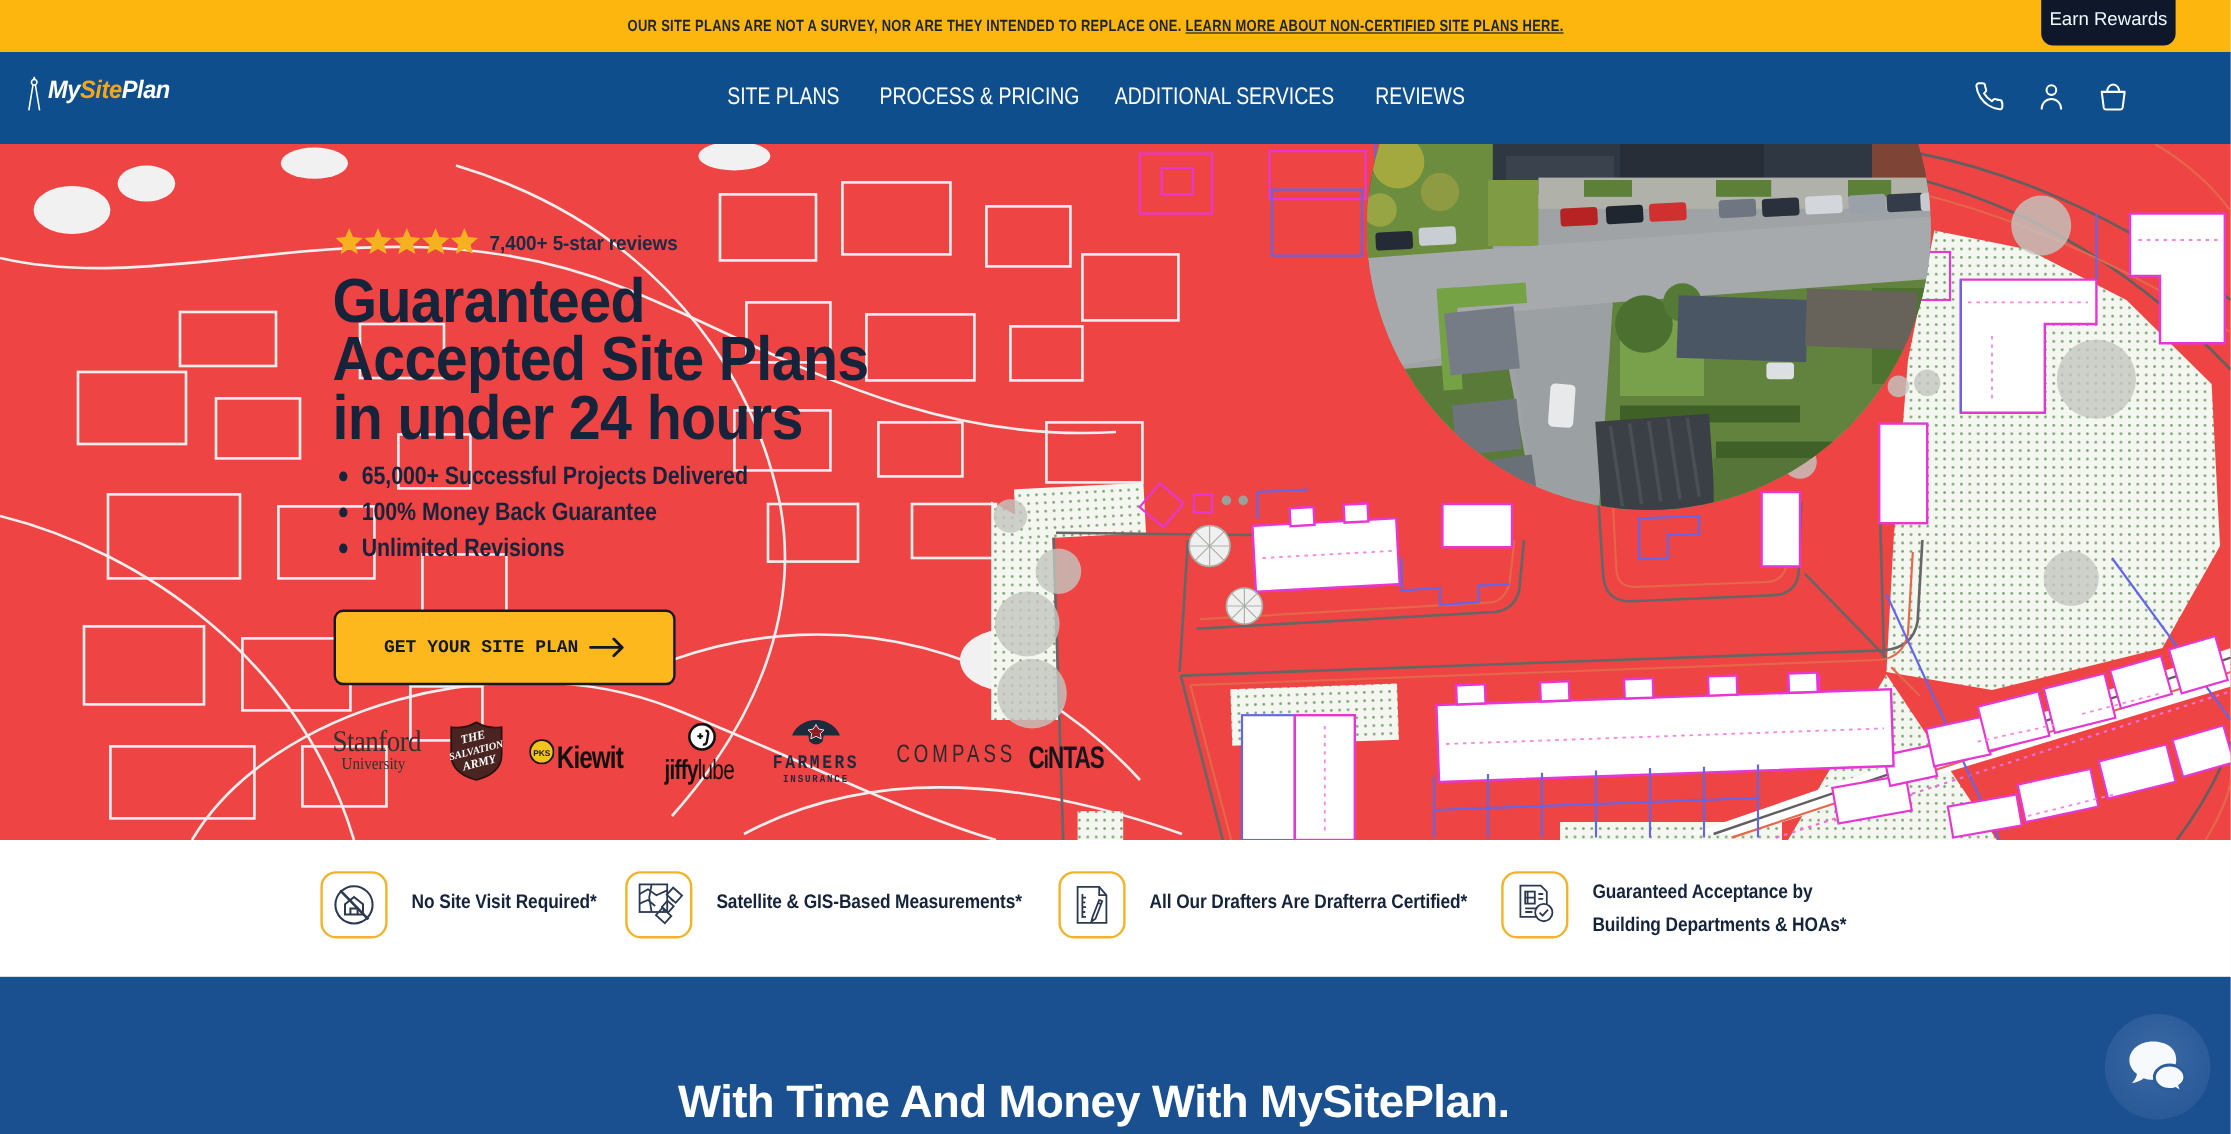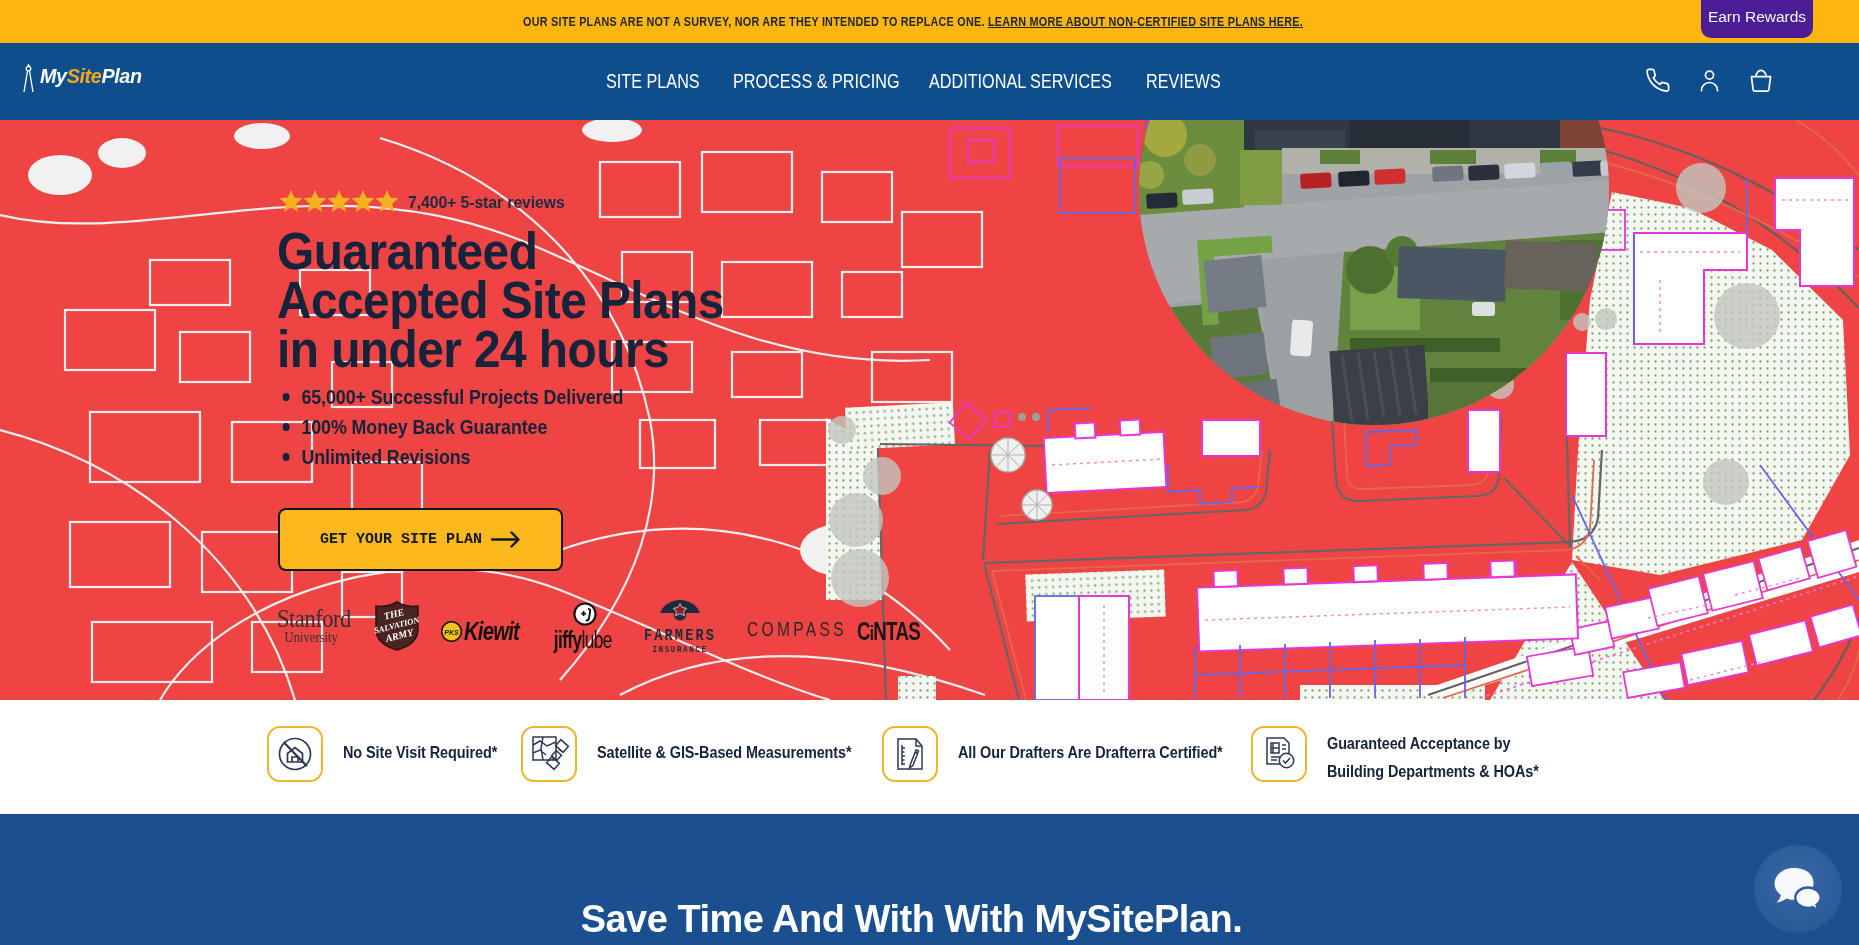--- a/index.html
+++ b/index.html
@@ -3,21 +3,21 @@
 <meta charset="utf-8">
 <style>
   * { margin:0; padding:0; box-sizing:border-box; }
   html,body { width:1859px; height:945px; overflow:hidden; font-family:"Liberation Sans", sans-serif; background:#fff; }
   #page { position:relative; width:1859px; height:945px; }
 
   
   #banner { position:absolute; left:0; top:0; width:1859px; height:43px; background:#fcb60d; z-index:30;padding-left:39px; }
   #banner .txt { position:absolute; left:523px; top:14px; font-size:13.5px; font-weight:700; color:#1e2430; letter-spacing:.3px; white-space:nowrap; transform:scaleX(0.8); transform-origin:0 0; }
   #banner .txt a { color:#1e2430; text-decoration:underline; }
-  #earn { position:absolute; top:0; right:46px; z-index:40; width:112px; height:38px; background:#4c1d95; border-radius:0 0 10px 10px; color:#eef9ff; font-size:15.5px; text-align:center; line-height:34px; }
+  #earn { position:absolute; top:0; right:46px; z-index:40; width:112px; height:38px; background:#0f172a; border-radius:0 0 10px 10px; color:#eef9ff; font-size:15.5px; text-align:center; line-height:34px; }
 
   
   #nav { position:absolute; left:0; top:43px; width:1859px; height:77px; background:#0f4e8d; z-index:20; }
   #logo { position:absolute; left:22px; top:21px; height:36px; display:flex; align-items:flex-start; }
   #logotext { font-size:21px; font-weight:700; font-style:italic; color:#fff; letter-spacing:-0.4px; margin-left:5px; transform:scaleX(0.94); transform-origin:0 50%; }
   #logotext .y { color:#f3a71b; }
   .navlink { position:absolute; top:27px; color:#fff; font-size:20px; letter-spacing:0px; transform:scaleX(0.81); transform-origin:0 0; white-space:nowrap; }
   #navicons { position:absolute; right:84px; top:24px; display:flex; gap:24px; }
 
   
@@ -340,21 +340,21 @@
 
       <svg style="position:absolute; left:374px; top:1px;" width="46" height="50" viewBox="0 0 46 50">
         <path d="M23 1 C16 5 8 6 2 5 L2 28 C2 40 12 46 23 49 C34 46 44 40 44 28 L44 5 C38 6 30 5 23 1 Z" fill="#4a2420" stroke="#2c1210" stroke-width="1.5"></path>
         <g fill="#fff" font-family="Liberation Serif" font-style="italic" font-weight="700" text-anchor="middle" transform="rotate(-14 23 25)">
           <text x="23" y="16" font-size="10">THE</text>
           <text x="23" y="27" font-size="8.5">SALVATION</text>
           <text x="23" y="38" font-size="10">ARMY</text>
         </g>
       </svg>
 
-      <div style="position:absolute; left:441px; top:16px; display:flex; align-items:center;font-style:italic;">
+      <div style="position:absolute; left:441px; top:16px; display:flex; align-items:flex-start;">
         <svg width="21" height="21" viewBox="0 0 21 21">
             <circle cx="10.5" cy="10.5" r="9.8" fill="#f2c21e" stroke="#1a1a1a" stroke-width="1.6"></circle>
             <text x="10.5" y="14" font-size="7" font-weight="700" text-anchor="middle" fill="#1a1a1a">PKS</text>
           </svg>
         <span style="font-size:26px; font-weight:800; color:#111; letter-spacing:-1px; margin-left:2px; transform:scaleX(0.78); transform-origin:0 50%;">Kiewit</span>
       </div>
 
       <div style="position:absolute; left:545px; top:2px; width:70px; text-align:center;">
         <svg width="24" height="24" viewBox="0 0 25 25" style="margin-left:10px;">
             <circle cx="12.5" cy="12.5" r="11" fill="#fff" stroke="#111" stroke-width="2.2"></circle>
@@ -469,21 +469,21 @@
         <path d="M25 27.5l2.5 2.6 4.5-5"></path>
       </svg>
     </div>
 
     <div class="flabel" style="left:1327px; top:29px; line-height:28px;">Guaranteed Acceptance by<br>Building Departments &amp; HOAs*</div>
   </div>
 
   <div id="bottom">
 
 
-    <div id="savetime">Save Time And With With MySitePlan.</div>
+    <div id="savetime">With Time And Money With MySitePlan.</div>
 
     <div id="chat">
       <svg width="52" height="46" viewBox="0 0 52 46">
         <path d="M22 2C11 2 2.5 9 2.5 17.5c0 4.5 2.4 8.6 6.3 11.4-.5 2.6-1.9 5.6-4.3 7.6 3.9-.3 7.6-2.1 9.9-4 2.3.8 4.9 1.3 7.6 1.3 10.8 0 19.5-7 19.5-16.8S32.8 2 22 2z" fill="#f7fafd"></path>
         <path d="M36 21.5c-7 0-12.7 4.5-12.7 10.2 0 5.6 5.7 10.2 12.7 10.2 1.8 0 3.4-.3 4.9-.8 1.5 1.2 3.9 2.4 6.4 2.6-1.6-1.3-2.5-3.2-2.8-4.9 2.5-1.9 4.2-4.3 4.2-7.1 0-5.7-5.7-10.2-12.7-10.2z" fill="#f7fafd" stroke="#2d5d9b" stroke-width="2.4"></path>
       </svg>
     </div>
   </div>
 
 </div>

